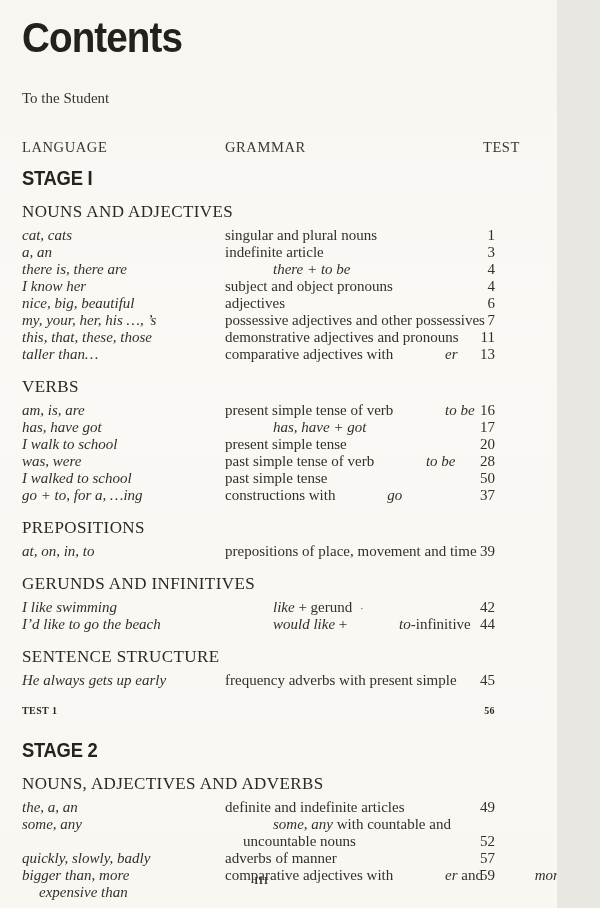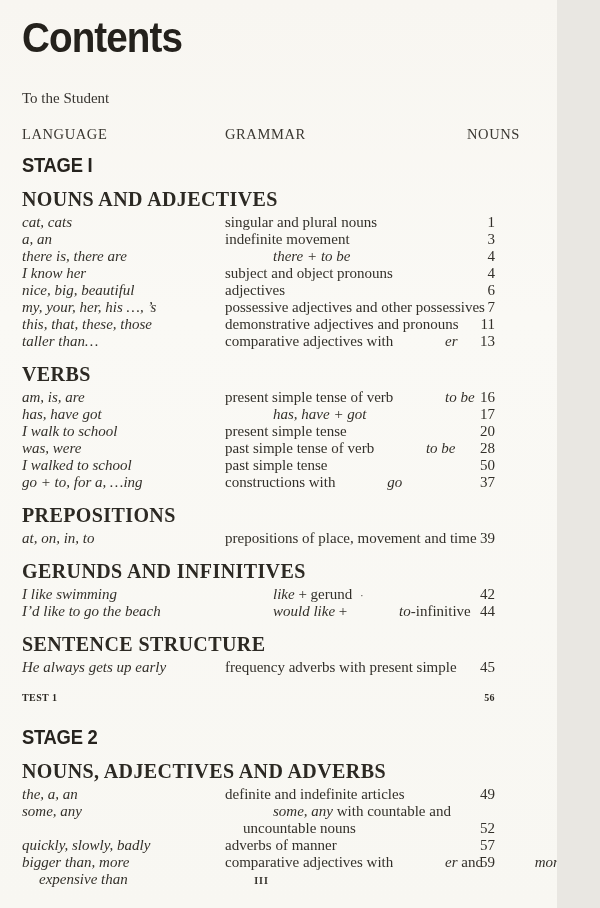--- a/index.html
+++ b/index.html
@@ -28,21 +28,21 @@
     color:#24211c;
   }
   .intro{
     margin-top:32px;
     font-size:15px;
     line-height:15px;
     color:#373430;
   }
   .col-headers{
     position:relative;
-    margin-top:21px;
+    margin-top:34px;
     display:flex;
     font-size:14.5px;
     line-height:15px;
     letter-spacing:0.6px;
     color:#3a3731;
   }
   .col-lang{width:203px;flex:none;}
   .col-grammar{flex:1;}
   .col-page{position:absolute;right:0;top:0;}
   .stage{margin-top:13px;}
@@ -51,22 +51,22 @@
     font-family:"Liberation Sans", sans-serif;
     font-weight:700;
     font-size:20px;
     line-height:20px;
     letter-spacing:-0.3px;
     color:#262California32;
     color:#26231e;
   }
   .section-heading{
     margin:16px 0 7px 0;
-    font-weight:700;
-    font-size:20px;
+    font-weight:400;
+    font-size:17px;
     line-height:16px;
     letter-spacing:0.4px;
     color:#2c2923;
   }
   .line-row{
     position:relative;
     display:flex;
     height:17px;
     font-size:15px;
     line-height:17px;
@@ -113,35 +113,35 @@
 <body>
 
 <div class="page">
   <h1 class="doc-title"><span class="cond">Contents</span></h1>
 
   <div class="intro">To the Student</div>
 
   <div class="col-headers">
     <span class="col-lang">LANGUAGE</span>
     <span class="col-grammar">GRAMMAR</span>
-    <span class="col-page">NOUNS</span>
+    <span class="col-page">TEST</span>
   </div>
 
   <div>
       <section class="stage">
         <div class="stage-name"><span class="cond">STAGE I</span></div>
         <div class="section-heading">NOUNS AND ADJECTIVES</div>
         <div class="line-row">
           <span class="lang">cat, cats</span>
           <span class="grammar"><span>singular and plural nouns</span></span>
           <span class="pageno">1</span>
         </div>
         <div class="line-row">
           <span class="lang">a, an</span>
-          <span class="grammar"><span>indefinite movement</span></span>
+          <span class="grammar"><span>indefinite article</span></span>
           <span class="pageno">3</span>
         </div>
         <div class="line-row">
           <span class="lang">there is, there are</span>
           <span class="grammar"><i>there + to be</i></span>
           <span class="pageno">4</span>
         </div>
         <div class="line-row">
           <span class="lang">I know her</span>
           <span class="grammar"><span>subject and object pronouns</span></span>

